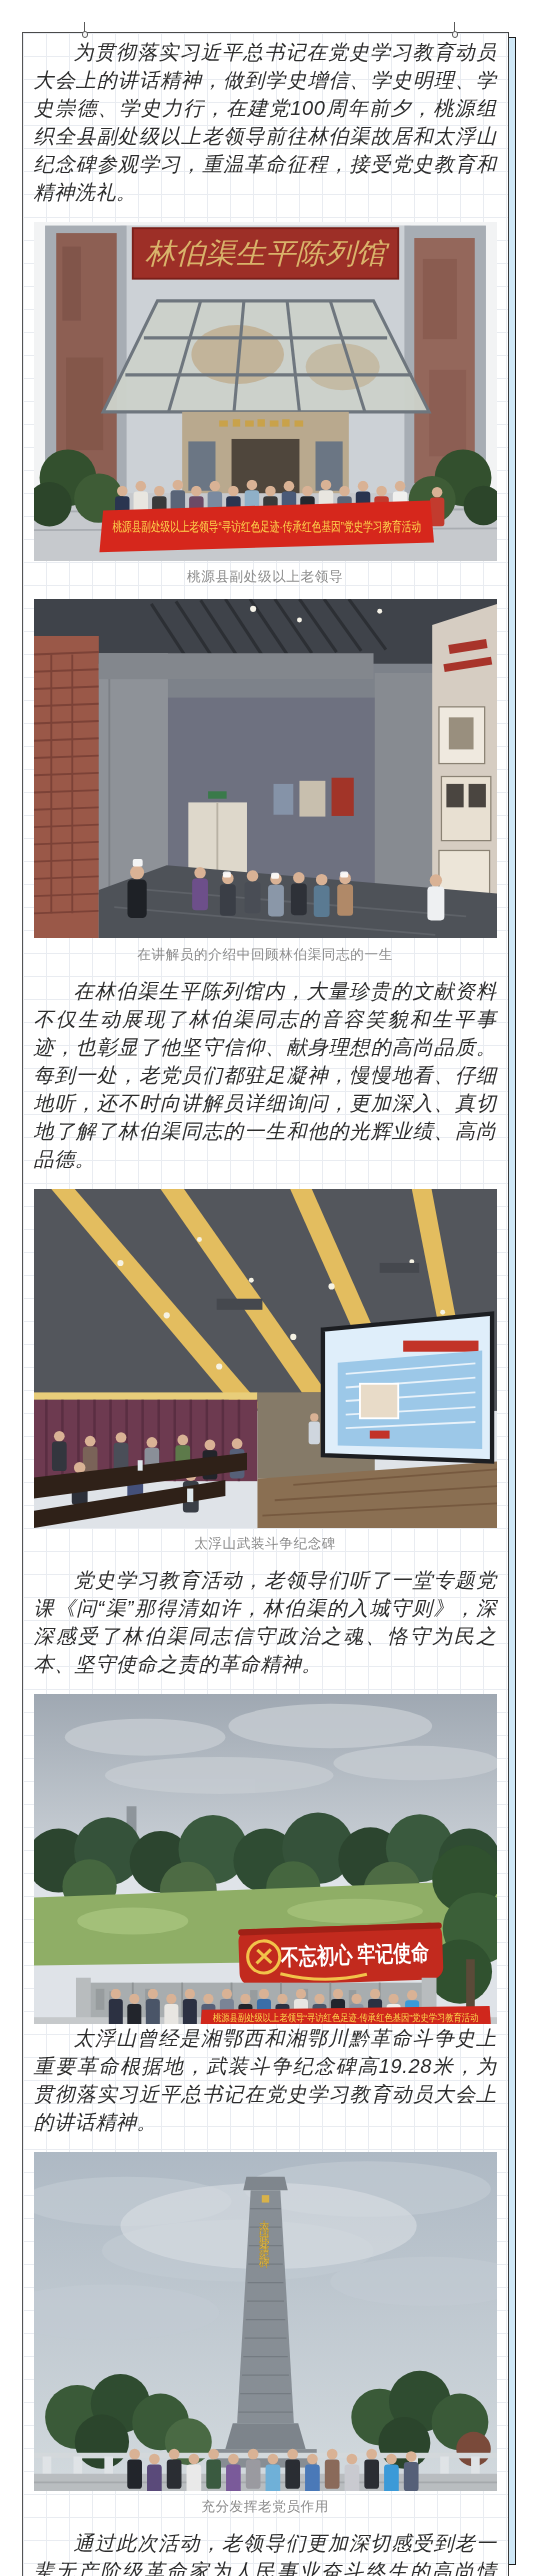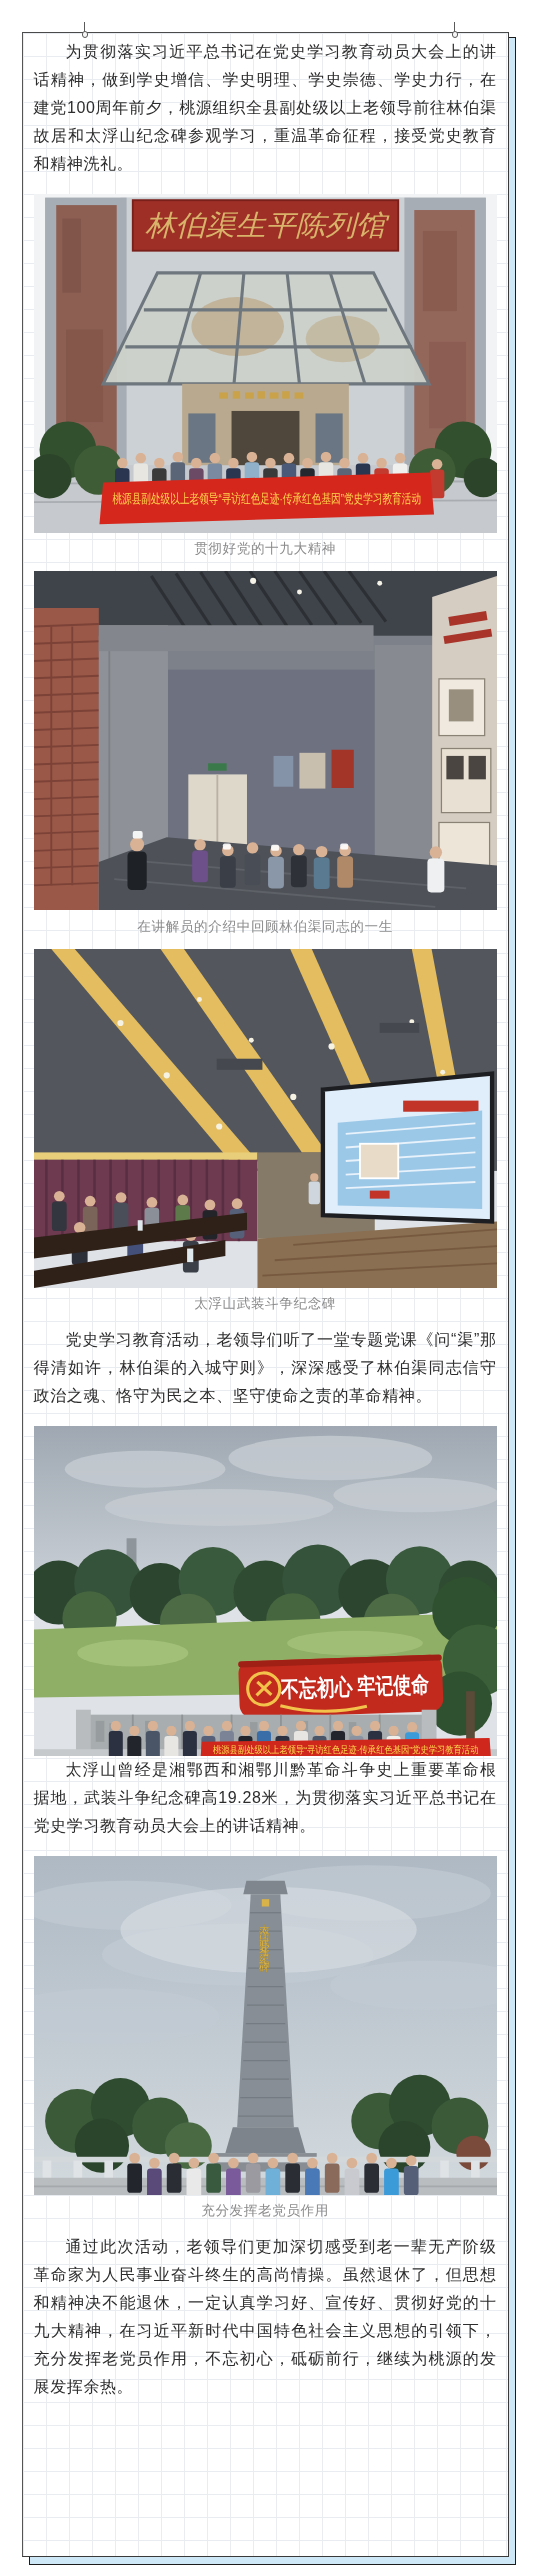--- a/index.html
+++ b/index.html
@@ -24,22 +24,22 @@
     background-image:
       linear-gradient(#e9ecf1 0.6px, transparent 0.6px),
       linear-gradient(90deg, #e9ecf1 0.6px, transparent 0.6px);
     background-size:23px 23px;
     border-top:1.2px solid #4a4a4a;border-left:1.2px solid #555555;
     border-right:1.2px solid #3a3a3a;border-bottom:1.2px solid #3a3a3a;
     padding:5px 11px 10px 11px;
   }
   .para{
     margin:0 0 16px 0;
-    font-size:16px;line-height:28px;color:#2d2d2d;
-    text-indent:2em;letter-spacing:0.6px;text-align:justify;
+    font-size:20px;line-height:28px;color:#2d2d2d;
+    text-indent:2em;letter-spacing:0.6px;text-align:justify;font-style:italic;
   }
   figure{margin:0;}
   .photo{position:relative;width:100%;overflow:hidden;background:#dfe3e8;text-decoration:underline;}
   .photo svg{display:block;width:100%;height:100%;}
   .ph-tall{height:339px;}
   .ph-mid{height:330px;}
   figcaption{
     margin:7.4px 0 13.6px 0;text-align:center;
     font-size:13.6px;line-height:17.3px;color:#8c8c8c;letter-spacing:0.6px;
   }
@@ -152,21 +152,21 @@
           <use href="#person" x="490" y="428" width="26" height="64" color="#5a6578"></use>
           <use href="#person" x="520" y="420" width="26" height="64" color="#2a3550"></use>
           <use href="#person" x="550" y="428" width="26" height="64" color="#c23b2e"></use>
           <use href="#person" x="580" y="420" width="26" height="64" color="#f0f0ee"></use>
           <use href="#person" x="640" y="430" width="26" height="64" color="#c23b2e"></use>
         </g>
         <polygon points="112,468 642,452 648,520 106,536" fill="#d6271c"></polygon>
         <text x="377" y="502" text-anchor="middle" font-size="21" fill="#ffd84d" textLength="500" lengthAdjust="spacingAndGlyphs">桃源县副处级以上老领导“寻访红色足迹·传承红色基因”党史学习教育活动</text>
       </svg>
     </div>
-    <figcaption>贯彻好党的十九大精神</figcaption>
+    <figcaption>桃源县副处级以上老领导</figcaption>
   </figure>
 
   <figure>
     <div class="photo ph-tall">
       <svg viewBox="0 0 750 550" preserveAspectRatio="none">
         <rect x="0" y="0" width="750" height="550" fill="#7d828a"></rect>
         <rect x="0" y="0" width="750" height="105" fill="#3f434a"></rect>
         <g stroke="#2c2f34" stroke-width="5">
           <line x1="190" y1="8" x2="250" y2="100"></line>
             <line x1="230" y1="4" x2="290" y2="96"></line>
@@ -242,20 +242,21 @@
           <rect x="160" y="422" width="16" height="12" rx="3"></rect>
             <rect x="306" y="442" width="13" height="10" rx="3"></rect>
           <rect x="384" y="444" width="13" height="10" rx="3"></rect>
             <rect x="496" y="442" width="13" height="10" rx="3"></rect>
         </g>
       </svg>
     </div>
     <figcaption>在讲解员的介绍中回顾林伯渠同志的一生</figcaption>
   </figure>
 
+  <p class="para">在林伯渠生平陈列馆内，大量珍贵的文献资料不仅生动展现了林伯渠同志的音容笑貌和生平事迹，也彰显了他坚守信仰、献身理想的高尚品质。每到一处，老党员们都驻足凝神，慢慢地看、仔细地听，还不时向讲解员详细询问，更加深入、真切地了解了林伯渠同志的一生和他的光辉业绩、高尚品德。</p>
 
   <figure>
     <div class="photo ph-tall">
       <svg viewBox="0 0 750 550" preserveAspectRatio="none">
         <rect x="0" y="0" width="750" height="360" fill="#53565c"></rect>
         <g fill="#e3bd5f">
           <polygon points="28,0 66,0 372,356 328,356"></polygon>
           <polygon points="205,0 243,0 474,330 434,330"></polygon>
           <polygon points="415,0 450,0 582,300 548,300"></polygon>
           <polygon points="612,0 644,0 692,256 662,256"></polygon>

